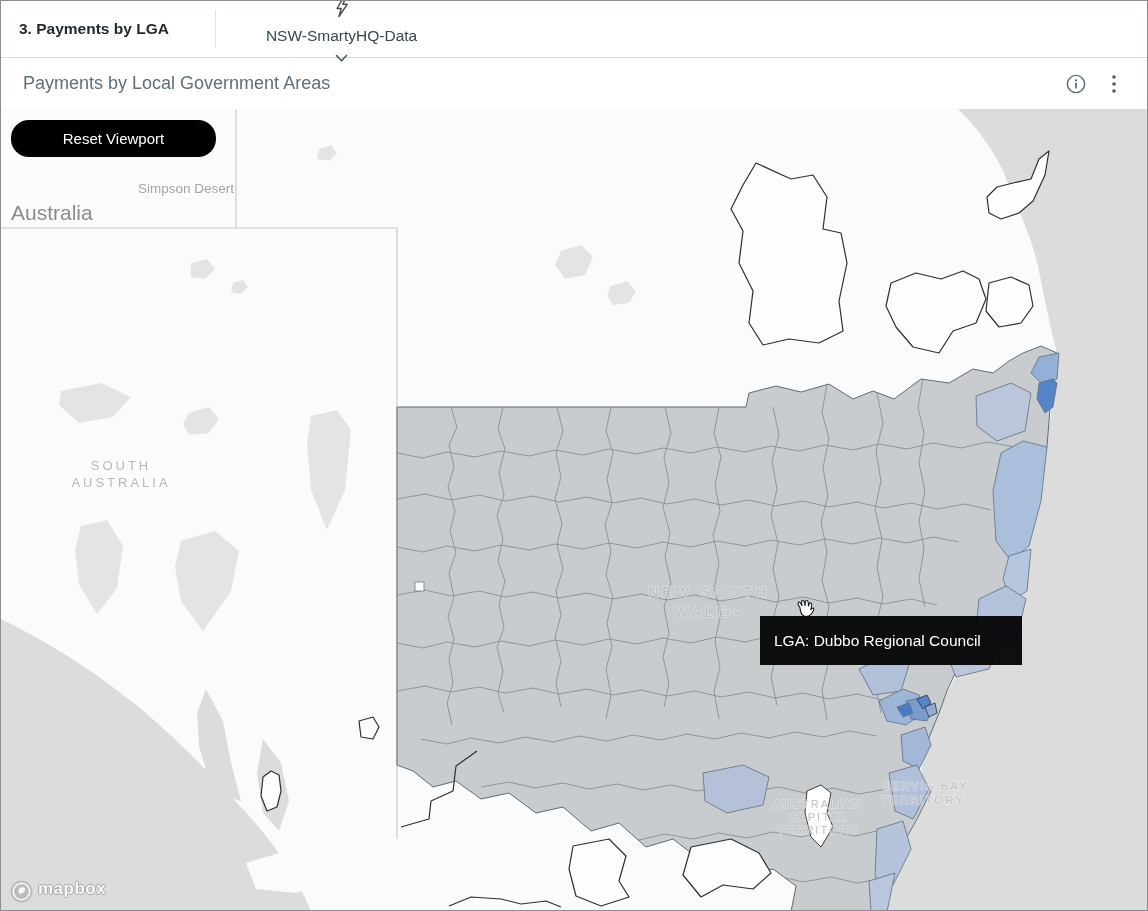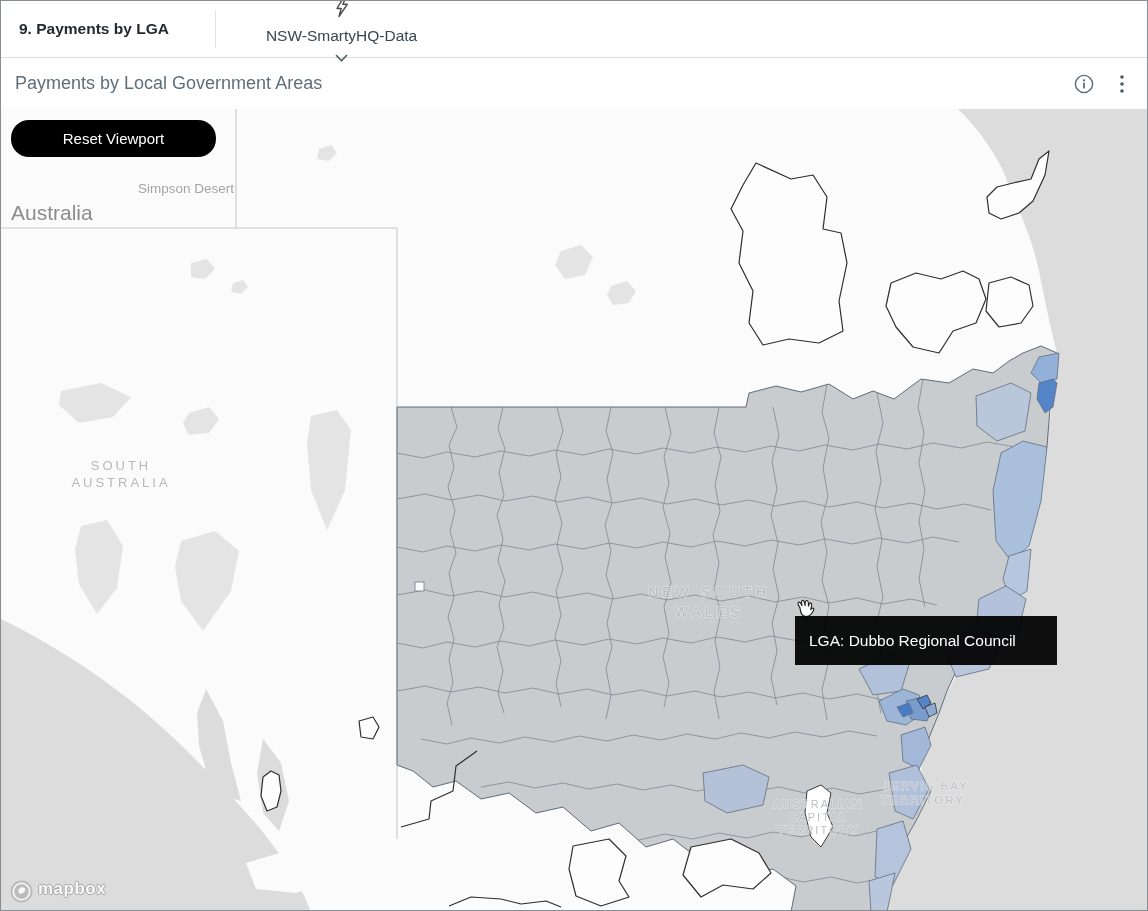--- a/index.html
+++ b/index.html
@@ -20,56 +20,56 @@
   }
   .toolbar-divider{width:1px;height:38px;background:#e2e2e2;margin-left:28px;}
   .datasource{
     display:flex;align-items:center;gap:9px;margin-left:50px;cursor:pointer;
     color:#37474f;font-size:15.5px;flex-direction:column;
   }
   .datasource svg{display:block;}
   
   .cardbar{
     height:51px;display:flex;align-items:center;background:#fff;
-    padding:0 14px;
+    padding:0 22px;
   }
   .card-title{font-size:18px;color:#5e6f7a;flex:1;}
   .card-icons{display:flex;align-items:center;gap:24px;padding-right:8px;}
   .icon-btn{cursor:pointer;display:flex;align-items:center;justify-content:center;}
   
   .map{
     position:relative;width:1148px;height:803px;background:#fbfbfb;overflow:hidden;
   }
   .map-svg{position:absolute;left:0;top:0;}
   .reset-btn{
     position:absolute;left:10px;top:11px;width:205px;height:37px;
     background:#000;color:#fff;font-size:15px;font-family:"Liberation Sans",sans-serif;
     border:none;border-radius:18px;cursor:pointer;
   }
   .tooltip{
-    position:absolute;left:794px;top:507px;width:262px;
+    position:absolute;left:759px;top:507px;width:262px;
     background:rgba(3,3,3,0.95);color:#fff;font-size:15.5px;line-height:23px;
     padding:13px 14px;pointer-events:none;
   }
   .mapbox-logo{
     position:absolute;left:8px;bottom:8px;display:flex;align-items:flex-start;gap:4px;
     cursor:pointer;opacity:.85;
   }
   .mapbox-word{
     font-size:17px;font-weight:bold;letter-spacing:.5px;color:#ffffff;
     text-shadow:-1px 0 #9f9f9f,1px 0 #9f9f9f,0 -1px #9f9f9f,0 1px #9f9f9f;
   }
 </style>
 </head>
 <body>
 
 <div class="window">
 
   <div class="toolbar">
-    <div class="tab-title">9. Payments by LGA</div>
+    <div class="tab-title">3. Payments by LGA</div>
     <div class="toolbar-divider"></div>
     <div class="datasource">
       <svg width="17" height="22" viewBox="0 0 17 22">
         <path d="M10.5,1.5 L4,12.5 h4.2 L6,20.5 l8.2,-12.2 h-4.4 l3.2,-6.8 z" fill="none" stroke="#4a4a4a" stroke-width="1.4" stroke-linejoin="round"></path>
       </svg>
       <span>NSW-SmartyHQ-Data</span>
       <svg width="13" height="9" viewBox="0 0 13 9">
         <polyline points="1.5,1.5 6.5,6.8 11.5,1.5" fill="none" stroke="#4a5a62" stroke-width="1.6" stroke-linecap="round" stroke-linejoin="round"></polyline>
       </svg>
     </div>

